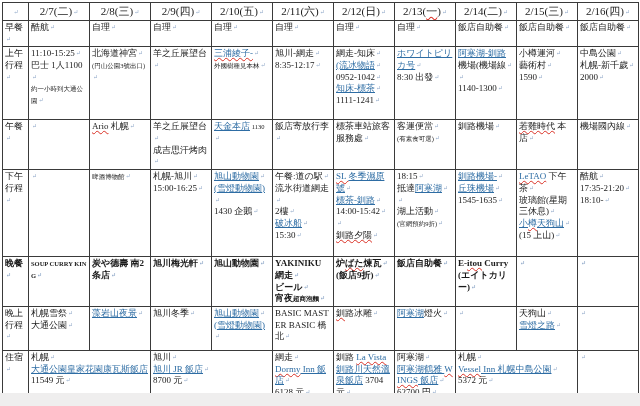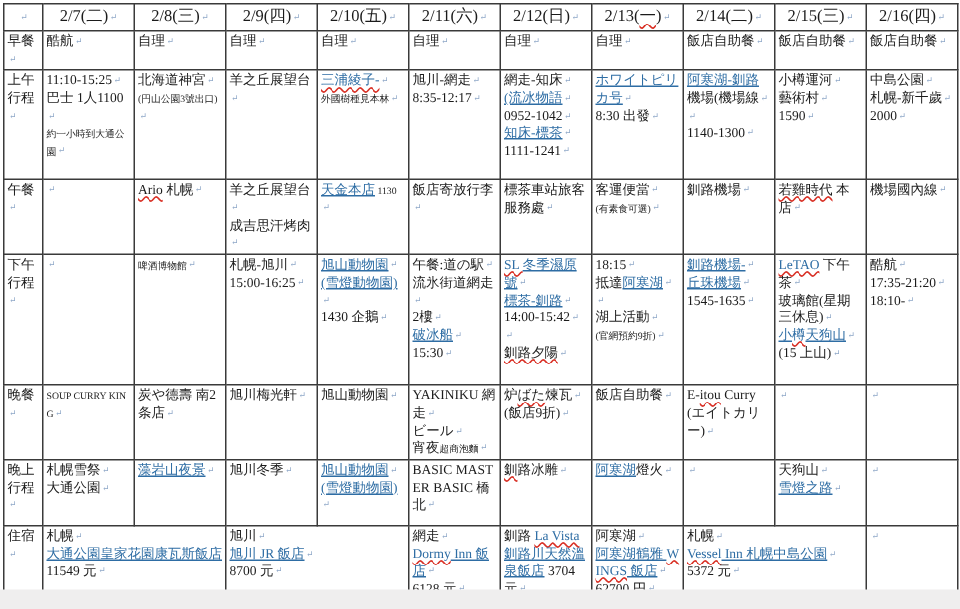--- a/index.html
+++ b/index.html
@@ -18,21 +18,21 @@
   span.link{color:var(--link);text-decoration:underline;font-family:Liberation Serif, serif;}
   span.sq{text-decoration-line:underline;text-decoration-style:wavy;text-decoration-color:var(--sq);text-decoration-skip-ink:none;}
   span.link.sq{color:var(--link);text-decoration-line:underline;text-decoration-style:wavy;text-decoration-color:var(--sq);}
   span.sm{font-size:6.5px;}
   
   #grid tr:nth-child(1){height:18px;}
   #grid tr:nth-child(2){height:20px;}
   #grid tr:nth-child(3){height:73px;}
   #grid tr:nth-child(4){height:38px;}
   #grid tr:nth-child(5){height:87px;}
-  #grid tr:nth-child(6){height:38px;}
+  #grid tr:nth-child(6){height:38px;font-weight:bold;}
   #grid tr:nth-child(7){height:44px;margin-left:27px;}
   #grid tr:nth-child(8){height:51px;}
   #grid tr:nth-child(9){height:24px;}
   .bottom-band{position:absolute;left:0;right:0;bottom:0;height:13px;background:var(--band);}
 </style>
 </head>
 <body>
 
 <div class="sheet">
   <table id="grid">

